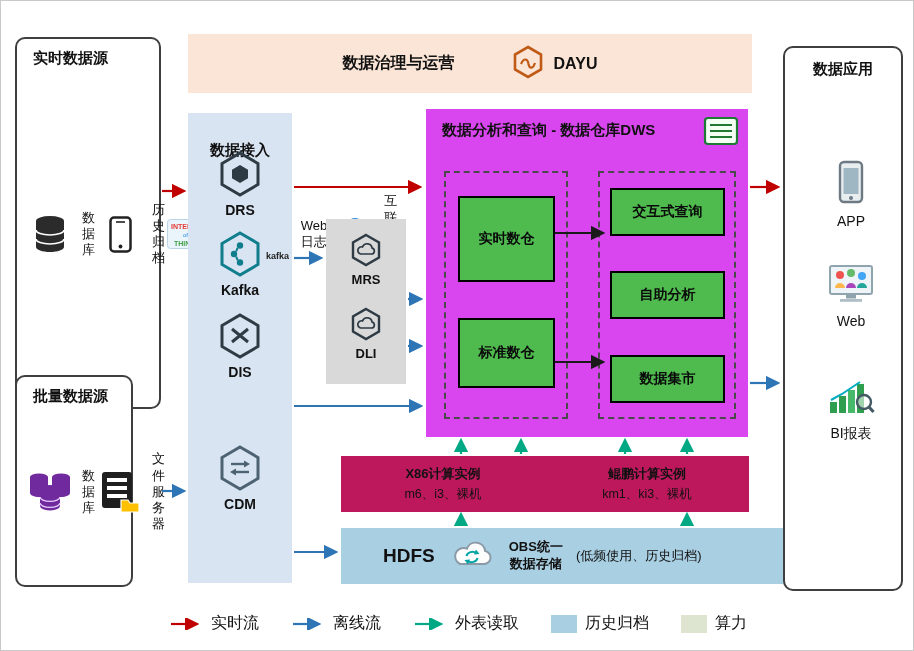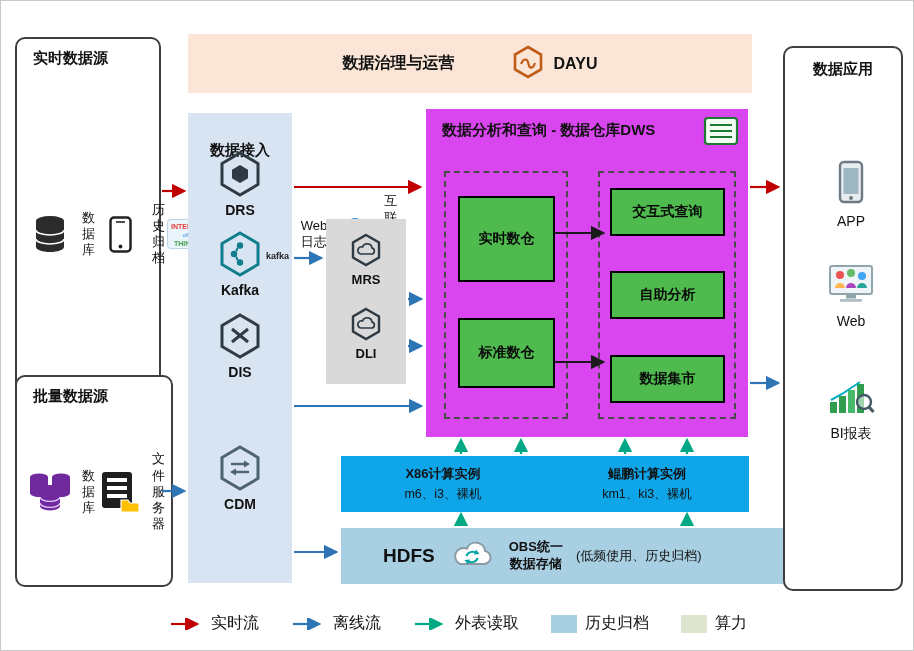--- a/index.html
+++ b/index.html
@@ -2,21 +2,21 @@
 <html><head>
 <meta charset="utf-8">
 <style>
   * { margin:0; padding:0; box-sizing:border-box; }
   body { font-family:"Liberation Sans","DejaVu Sans",sans-serif; background:#fff; }
   .canvas { position:relative; width:914px; height:651px; background:#fff; border:1px solid #c9c9c9; overflow:hidden; }
 
   
   .panel { position:absolute; border:2px solid #3f3f3f; border-radius:10px; background:#fff; }
   #realtime-panel { left:14px; top:36px; width:146px; height:372px; }
-  #batch-panel    { left:14px; top:374px; width:158px; height:212px;font-family:Liberation Serif, serif; }
+  #batch-panel    { left:14px; top:374px; width:118px; height:212px;font-family:Liberation Serif, serif; }
   #apps-panel     { left:782px; top:36px; width:120px; height:545px;margin-top:9px; }
   .panel-title { font-weight:bold; font-size:15px; color:#111; padding:10px 0 0 16px; }
   #apps-panel .panel-title { text-align:center; padding:12px 0 0 0; }
 
   .src-list { display:flex; flex-direction:row; justify-content:space-around; height:calc(100% - 28px); padding:2px 6px 10px 8px; }
   .src-item { display:flex; align-items:center; gap:7px; }
   .icon-wrap { flex:0 0 50px; display:flex; justify-content:center; align-items:center; }
   .src-item .label { font-size:13px; color:#111; line-height:1.25; }
   .pre { white-space:pre-line; }
 
@@ -51,21 +51,21 @@
   #dash-left  { left:18px;  top:62px; width:124px; height:248px; }
   #dash-right { left:172px; top:62px; width:138px; height:248px; }
   .gbox { position:absolute; background:#4fbb4f; border:2px solid #000000; display:flex; align-items:center; justify-content:center; font-weight:bold; font-size:14px; color:#0a0a0a; }
   #g-rt  { left:12px; top:23px;  width:97px;  height:86px; }
   #g-std { left:12px; top:145px; width:97px;  height:70px; }
   #g-iq  { left:10px; top:15px;  width:115px; height:48px; }
   #g-sa  { left:10px; top:98px;  width:115px; height:48px; }
   #g-dm  { left:10px; top:182px; width:115px; height:48px; }
 
   
-  #compute-box { position:absolute; left:340px; top:455px; width:408px; height:56px; background:#0ea5e9; display:flex; }
+  #compute-box { position:absolute; left:340px; top:455px; width:408px; height:56px; background:#be185d; display:flex; }
   .comp-col { flex:1; text-align:center; padding-top:9px; }
   .comp-name { font-weight:bold; font-size:13px; color:#111; }
   .comp-detail { font-size:12.5px; color:#111; margin-top:3px; }
 
   #storage-box { position:absolute; left:340px; top:527px; width:464px; height:56px; background:#a9cfe3; display:flex; align-items:center; gap:13px; padding-left:42px; }
   .hdfs-label { font-weight:bold; font-size:19px; color:#111; }
   .obs-label { font-weight:bold; font-size:13px; color:#111; text-align:center; line-height:1.3; }
   .obs-note { font-size:13px; color:#111; }
 
   

